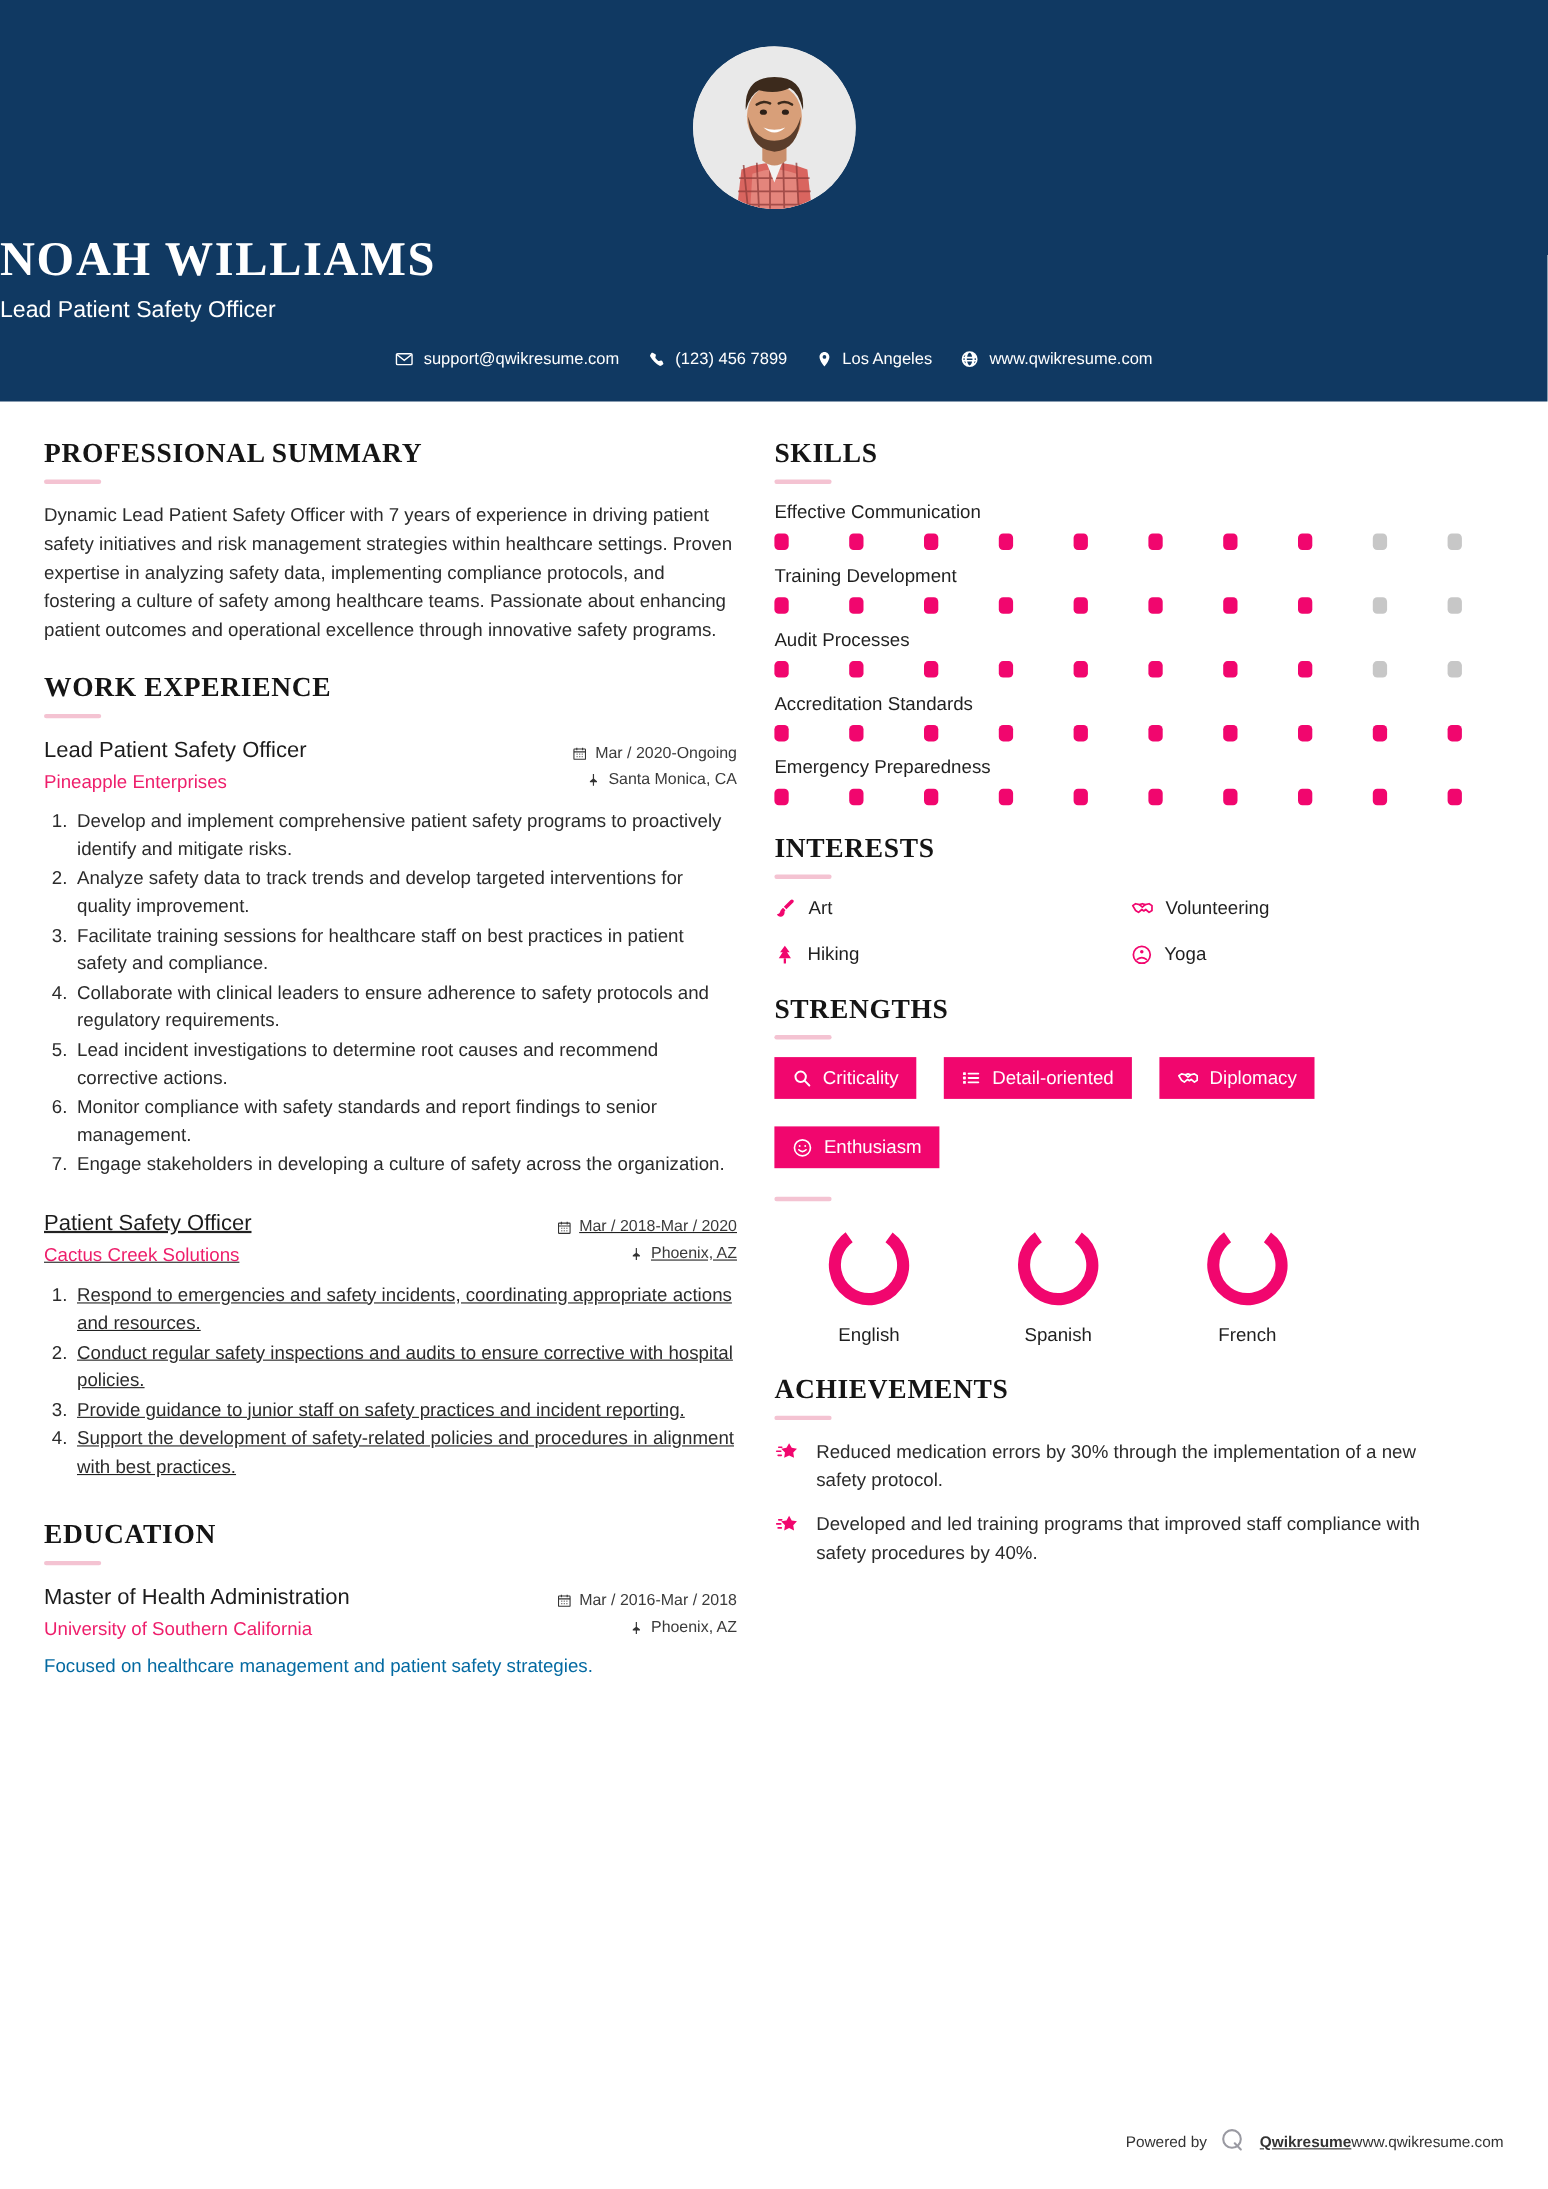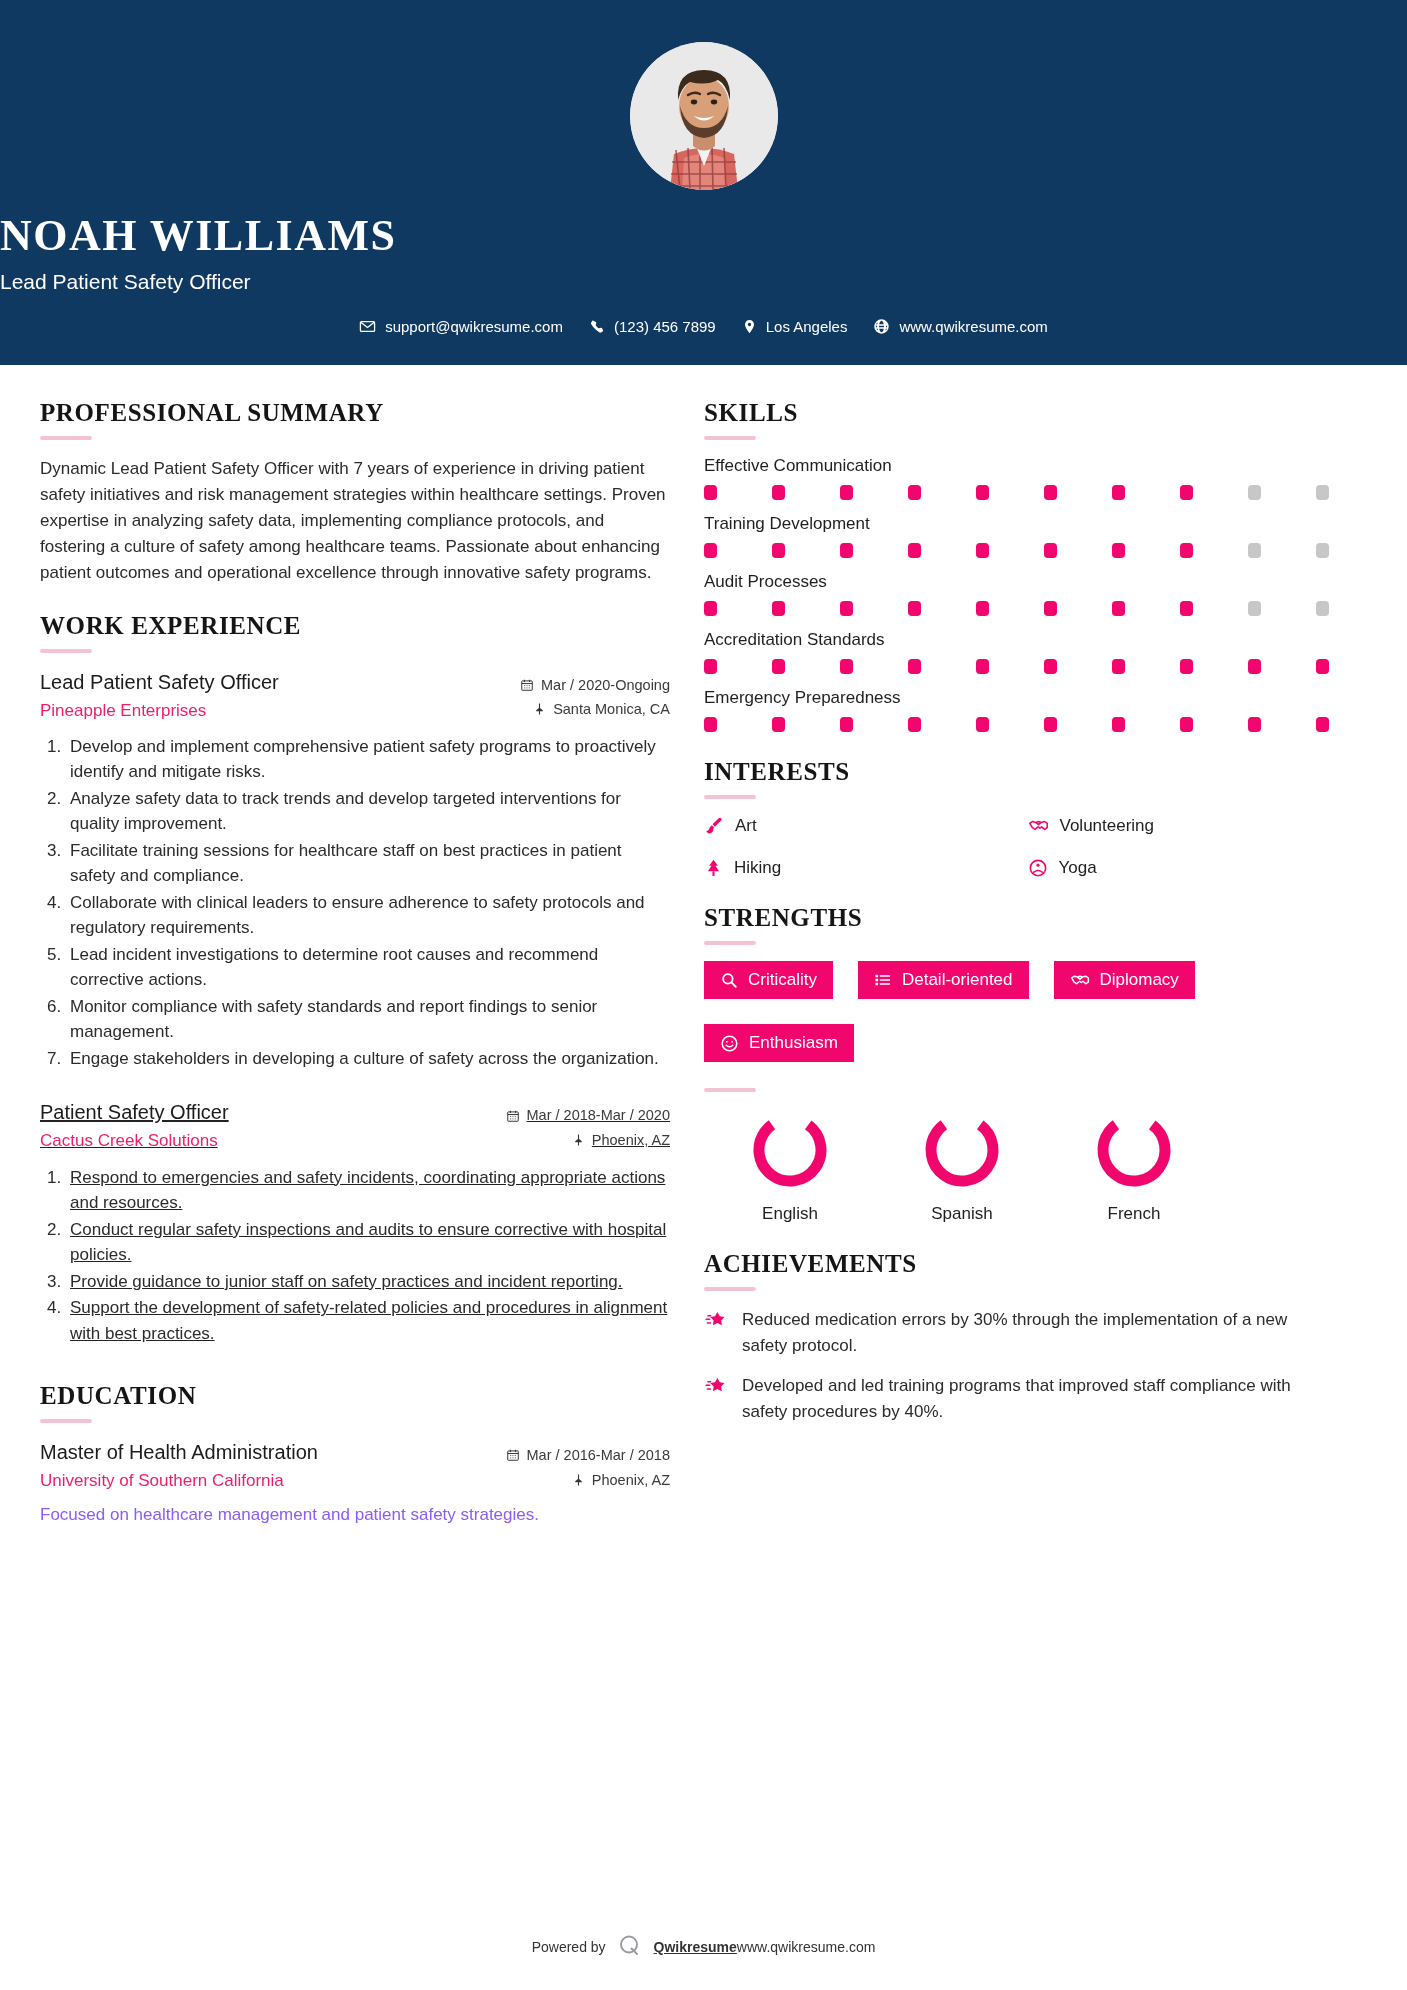--- a/index.html
+++ b/index.html
@@ -151,21 +151,21 @@
     margin: 12px 0 0 26px;
     font-size: 17px;
     line-height: 1.5;
     color: #2b2b2b;
   }
   .bullets li { margin-bottom: 1px; padding-left: 4px; }
 
   .edu-desc {
     font-size: 17px;
     line-height: 1.5;
-    color: #8b5cf6;
+    color: #0369a1;
     margin-top: 10px;
   }
 
   
   .skill { margin-bottom: 14px; }
   .skill-name {
     font-size: 17px;
     color: #1f1f1f;
     margin-bottom: 9px;
   }
@@ -249,21 +249,21 @@
   .ach svg { display: block; flex: 0 0 auto; margin-top: 3px; }
   .ach-text {
     font-size: 17px;
     line-height: 1.5;
     color: #2b2b2b;
   }
 
   
   .footer {
     display: flex;
-    justify-content: center;
+    justify-content: flex-end;
     align-items: center;
     padding: 0 40px 30px 40px;
     margin-top: auto;
   }
   .footer-left {
     display: flex;
     align-items: center;
     gap: 12px;
     font-size: 14px;
     color: #333333;

